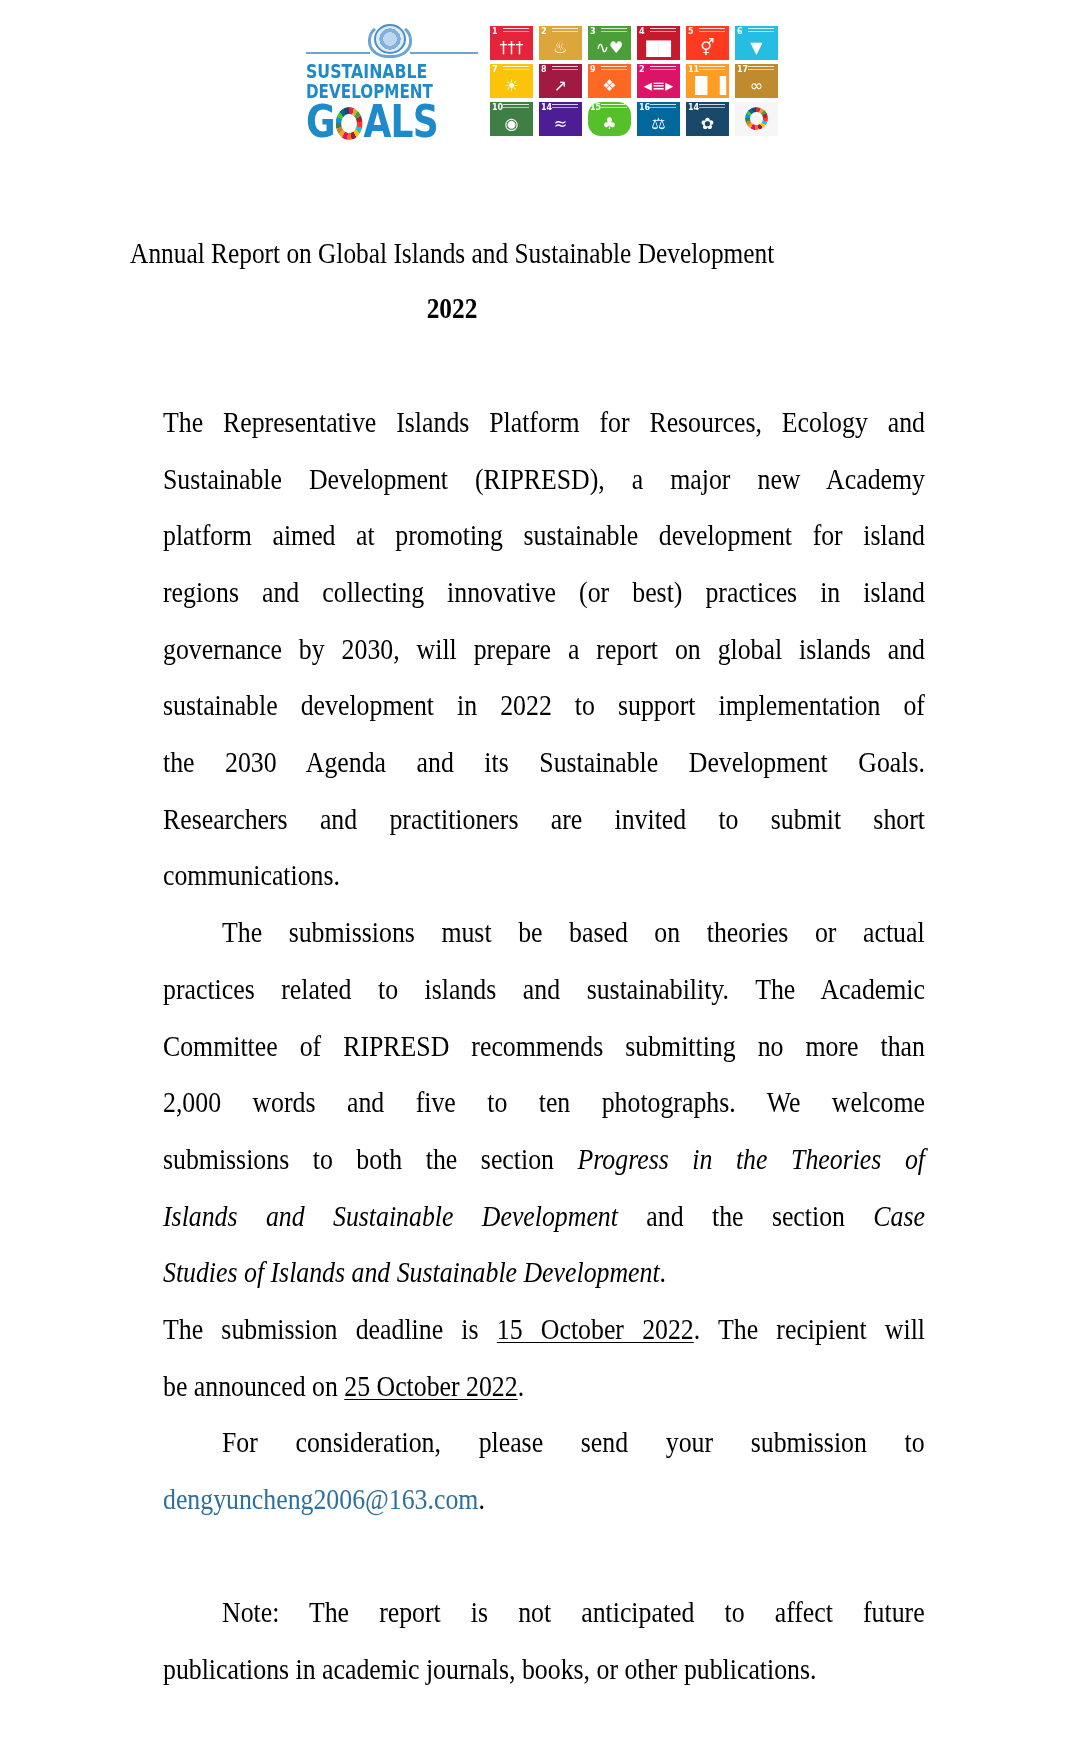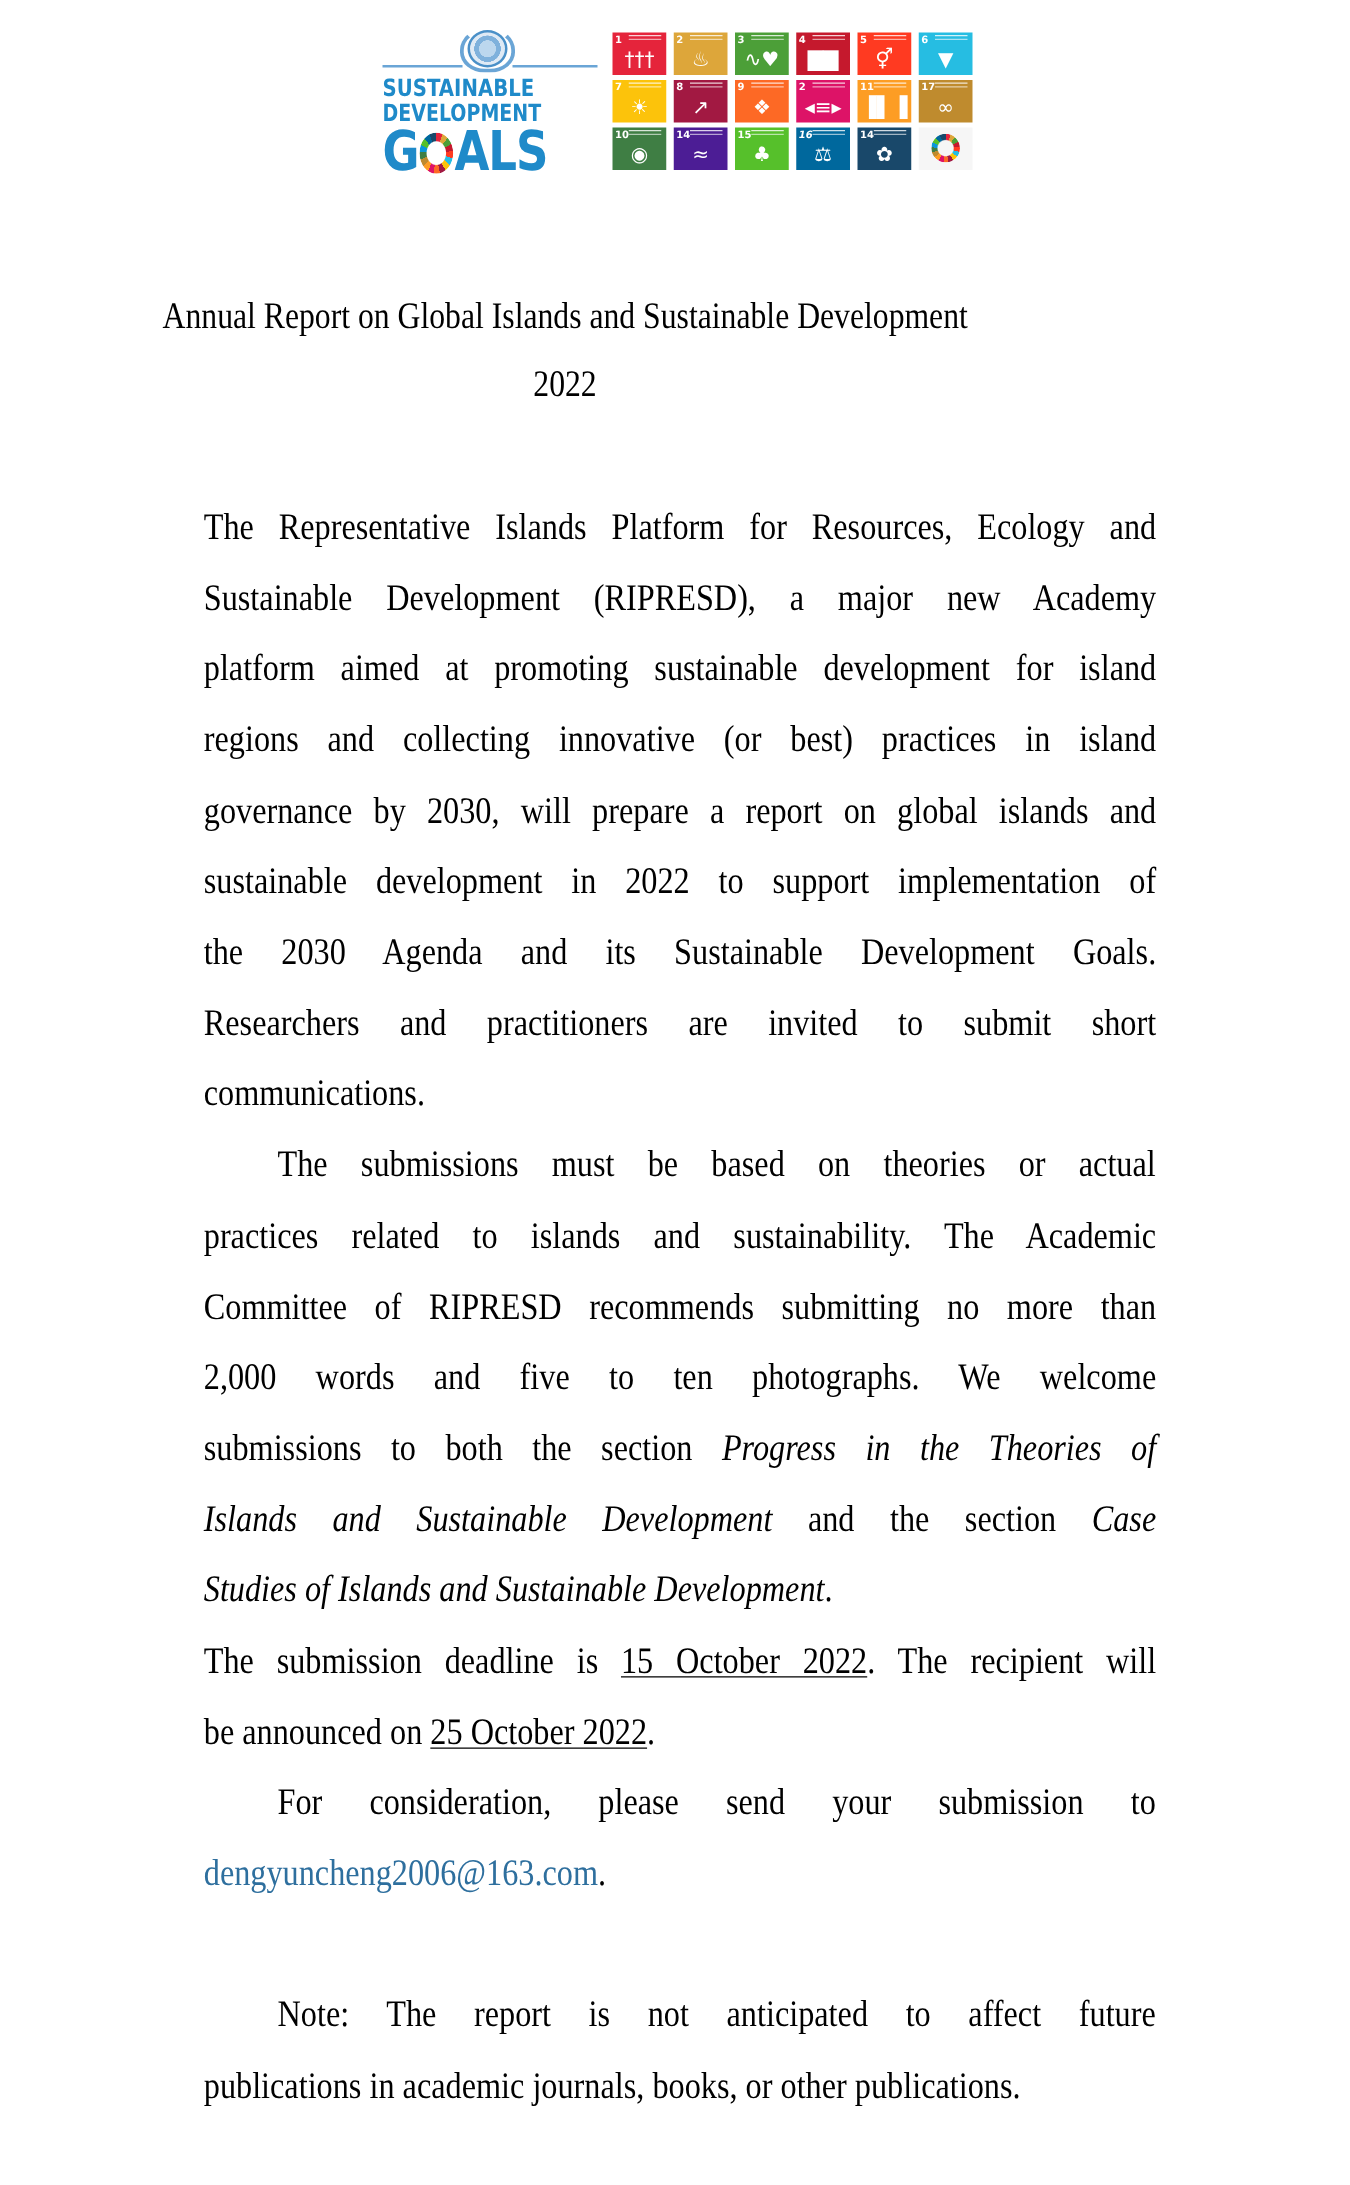--- a/index.html
+++ b/index.html
@@ -132,43 +132,43 @@
       <div class="tile" style="left: 0px; top: 76px; background: rgb(63, 126, 68);">
           <span class="num">10</span>
           <span class="cap"></span>
           <span class="ico">◉</span>
         </div>
       <div class="tile" style="left: 49px; top: 76px; background: #4c1d95;">
           <span class="num">14</span>
           <span class="cap"></span>
           <span class="ico">≈</span>
         </div>
-      <div class="tile" style="left: 98px; top: 76px; background: rgb(86, 192, 43);">
+      <div class="tile" style="left: 98px; top: 76px; background: rgb(86, 192, 43); border-radius: 13px;">
           <span class="num">15</span>
           <span class="cap"></span>
           <span class="ico">♣</span>
         </div>
-      <div class="tile" style="left: 147px; top: 76px; background: rgb(0, 104, 157); font-style: italic;">
+      <div class="tile" style="left: 147px; top: 76px; background: rgb(0, 104, 157);">
           <span class="num">16</span>
           <span class="cap"></span>
           <span class="ico">⚖</span>
         </div>
       <div class="tile" style="left: 196px; top: 76px; background: rgb(25, 72, 106);">
           <span class="num">14</span>
           <span class="cap"></span>
           <span class="ico">✿</span>
         </div>
       <div class="tile wheel-tile" style="left:245px;top:76px;">
           <span class="ring"></span>
         </div>
     </div>
   </div>
 
   <div class="subtitle" style="top:236px;"><span>Annual Report on Global Islands and Sustainable Development</span></div>
-  <div class="subtitle" style="top:291px;"><span>2022</span></div>
+  <div class="subtitle" style="top:291px;font-weight:bold;"><span>2022</span></div>
 
   <div>
     <div class="ln j full" style="top:405px;">The Representative Islands Platform for Resources, Ecology and</div>
     <div class="ln j full" style="top:462px;">Sustainable Development (RIPRESD), a major new Academy</div>
     <div class="ln j full" style="top:518px;">platform aimed at promoting sustainable development for island</div>
     <div class="ln j full" style="top:575px;">regions and collecting innovative (or best) practices in island</div>
     <div class="ln j full" style="top:632px;">governance by 2030, will prepare a report on global islands and</div>
     <div class="ln j full" style="top:688px;">sustainable development in 2022 to support implementation of</div>
     <div class="ln j full" style="top:745px;">the 2030 Agenda and its Sustainable Development Goals.</div>
     <div class="ln j full" style="top:802px;">Researchers and practitioners are invited to submit short</div>

